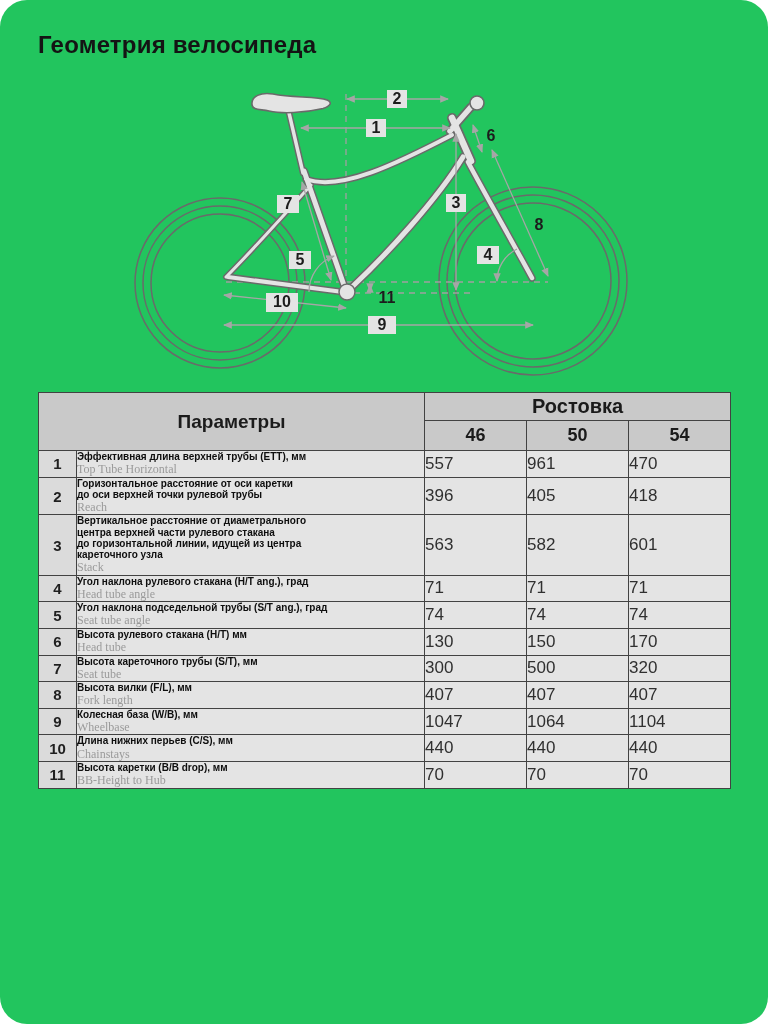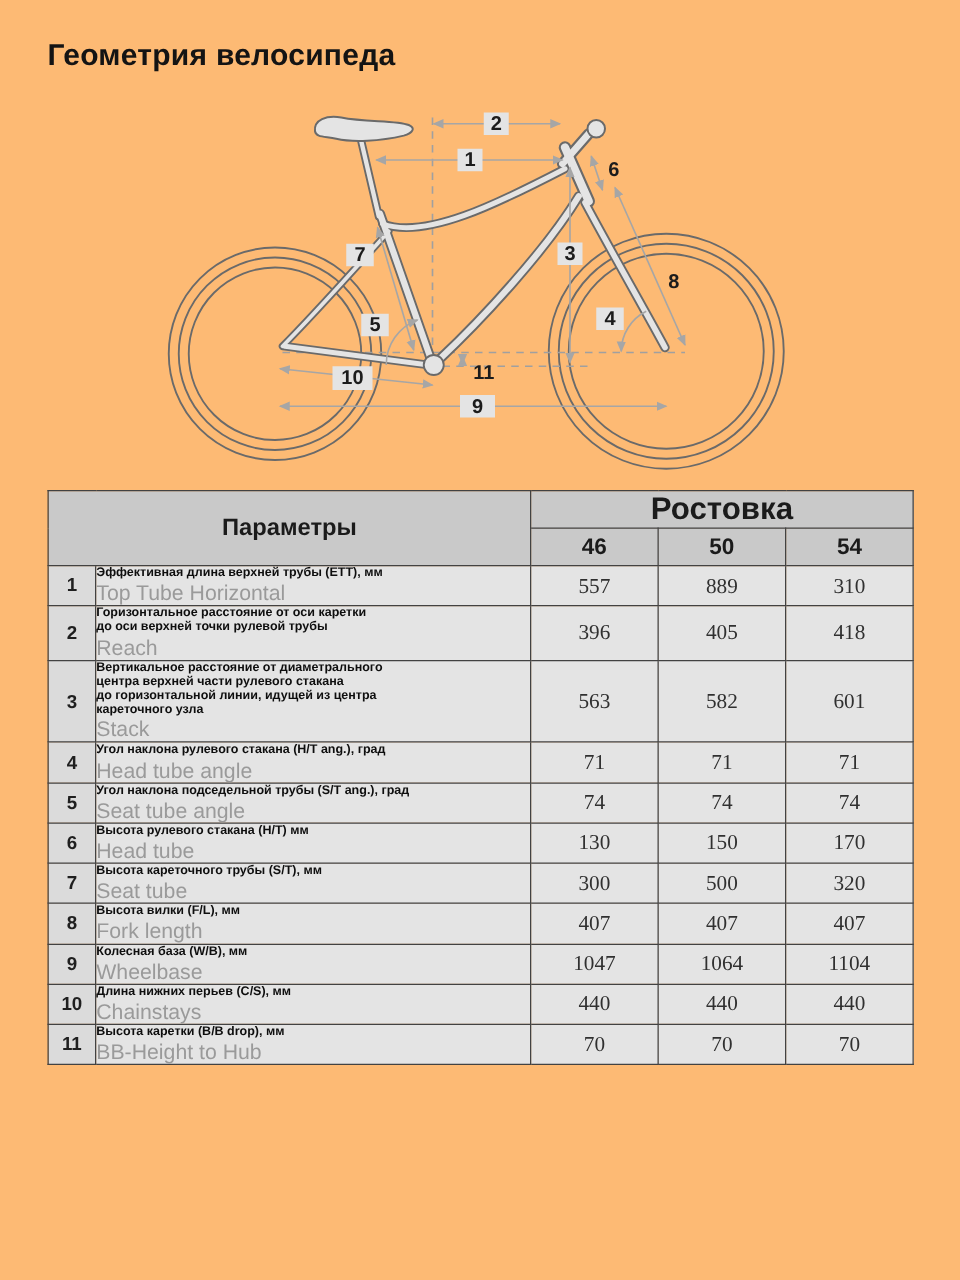--- a/index.html
+++ b/index.html
@@ -1,40 +1,41 @@
 <!DOCTYPE html>
 <html><head>
 <meta charset="utf-8">
 <style>
   html,body{margin:0;padding:0;}
   .page{
     position:relative;width:768px;height:1024px;
-    background:#fdba74;overflow:hidden;
+    background:#22c55e;overflow:hidden;
     font-family:"Liberation Sans",sans-serif;
+    border-radius:27px;
   }
   .title{
     position:absolute;left:38px;top:31px;margin:0;
     font-size:24px;font-weight:bold;color:#141414;letter-spacing:.2px;
   }
   .diagram{position:absolute;left:0;top:66px;width:768px;height:330px;}
 
   table.geo{
     position:absolute;left:38px;top:392px;width:692px;
     border-collapse:collapse;table-layout:fixed;
   }
   table.geo th,table.geo td{border:1px solid #424242;padding:0;vertical-align:middle;}
   table.geo thead th{background:#c9c9c9;color:#1b1b1b;font-weight:bold;}
   th.h-params{font-size:19px;}
-  th.h-group{font-size:25px;height:27px;}
+  th.h-group{font-size:20px;height:27px;}
   th.h-size{font-size:18px;height:29px;margin-top:42px;}
   td.num{background:#dbdbdb;text-align:center;font-weight:bold;font-size:15px;color:#1f1f1f;}
   td.desc{background:#e4e4e4;padding:7px 4px 7px 8px;}
-  td.val{background:#e4e4e4;text-align:center;font-size:17px;color:#303030;font-family:Liberation Serif, serif;}
+  td.val{background:#e4e4e4;text-align:left;font-size:17px;color:#303030;}
   .ru{font-weight:bold;font-size:10px;line-height:1.12;color:#0e0e0e;white-space:pre-line;}
-  .en{font-size:17px;line-height:1.12;color:#9a9a9a;margin-top:1px;}
+  .en{font-size:12px;line-height:1.12;color:#9a9a9a;margin-top:1px;font-family:Liberation Serif, serif;}
 </style>
 </head>
 <body>
 
 <div class="page">
 
   <h1 class="title">Геометрия велосипеда</h1>
 
   <svg class="diagram" viewBox="0 0 768 330" aria-hidden="true">
     <defs>
@@ -148,22 +149,22 @@
       </tr>
     </thead>
     <tbody>
       <tr>
         <td class="num">1</td>
         <td class="desc">
           <div class="ru">Эффективная длина верхней трубы (ETT), мм</div>
           <div class="en">Top Tube Horizontal</div>
         </td>
         <td class="val">557</td>
-        <td class="val">889</td>
-        <td class="val">310</td>
+        <td class="val">961</td>
+        <td class="val">470</td>
       </tr>
       <tr>
         <td class="num">2</td>
         <td class="desc">
           <div class="ru">Горизонтальное расстояние от оси каретки
 до оси верхней точки рулевой трубы</div>
           <div class="en">Reach</div>
         </td>
         <td class="val">396</td>
         <td class="val">405</td>

